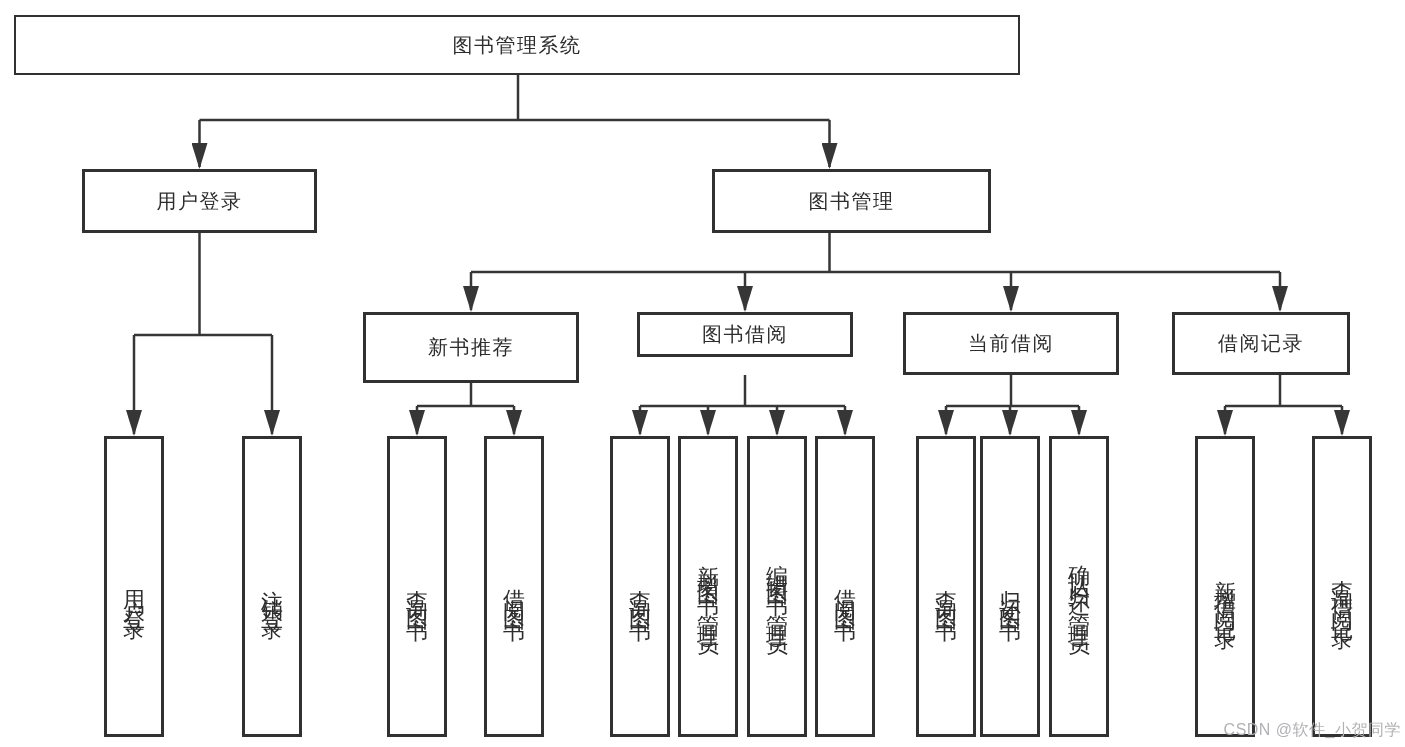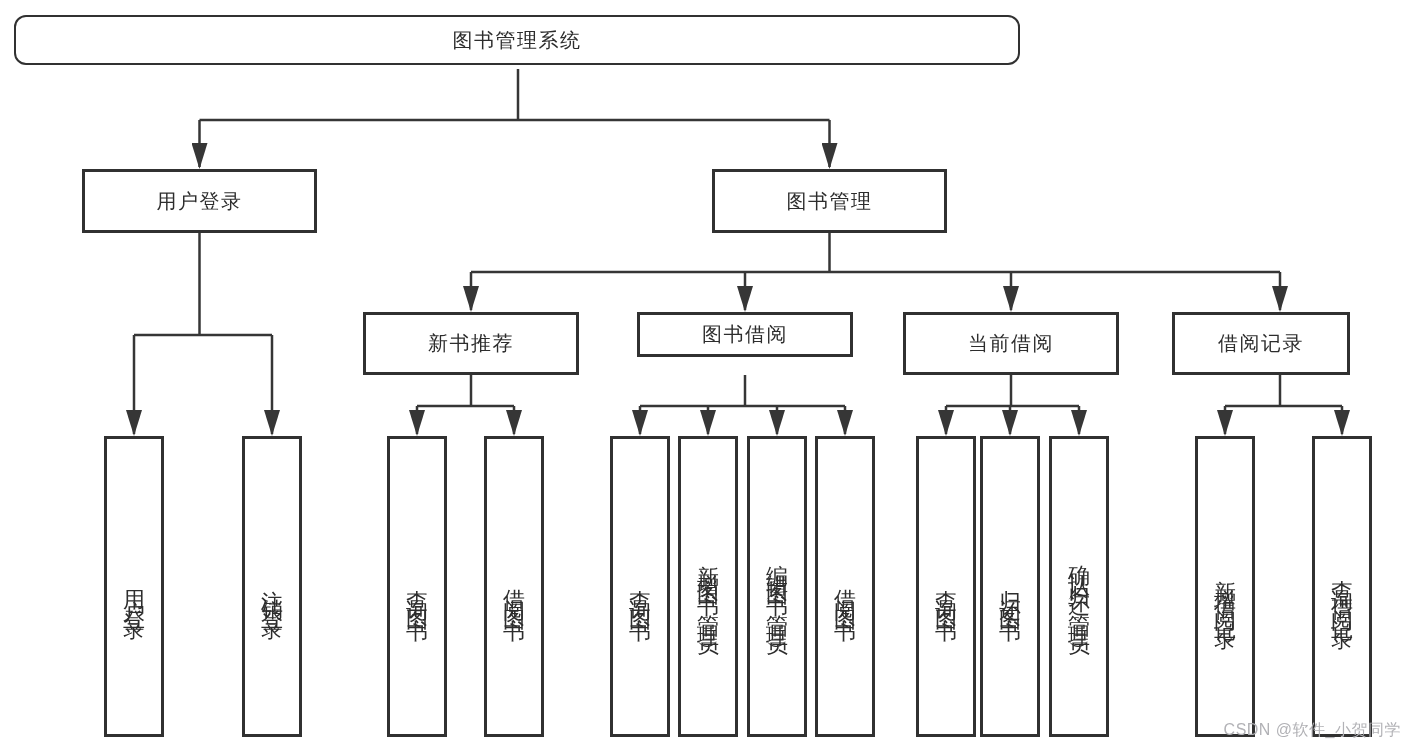--- a/index.html
+++ b/index.html
@@ -72,32 +72,32 @@
       <path d="M1010 406 V434" marker-end="url(#arrow)"></path>
       <path d="M1079 406 V434" marker-end="url(#arrow)"></path>
 
       <path d="M1280 375 V406"></path>
       <path d="M1225 406 H1342"></path>
       <path d="M1225 406 V434" marker-end="url(#arrow)"></path>
       <path d="M1342 406 V434" marker-end="url(#arrow)"></path>
     </g>
   </svg>
 
-  <div class="box root h" style="left:14px;top:15px;width:1006px;height:50px;border-radius:12px;">
+  <div class="box root h" style="left:14px;top:15px;width:1006px;height:60px;">
     <span class="lbl">图书管理系统</span>
   </div>
 
   <div class="box h" style="left:82px;top:169px;width:235px;height:64px;">
     <span class="lbl">用户登录</span>
   </div>
-  <div class="box h" style="left:712px;top:169px;width:235px;height:64px;font-family:Liberation Serif, serif;">
+  <div class="box h" style="left:712px;top:169px;width:279px;height:64px;font-family:Liberation Serif, serif;">
     <span class="lbl">图书管理</span>
   </div>
 
-  <div class="box h" style="left:363px;top:312px;width:216px;height:63px;">
+  <div class="box h" style="left:363px;top:312px;width:216px;height:71px;">
     <span class="lbl">新书推荐</span>
   </div>
   <div class="box h" style="left:637px;top:312px;width:216px;height:45px;">
     <span class="lbl">图书借阅</span>
   </div>
   <div class="box h" style="left:903px;top:312px;width:216px;height:63px;">
     <span class="lbl">当前借阅</span>
   </div>
   <div class="box h" style="left:1172px;top:312px;width:178px;height:63px;">
     <span class="lbl">借阅记录</span>

